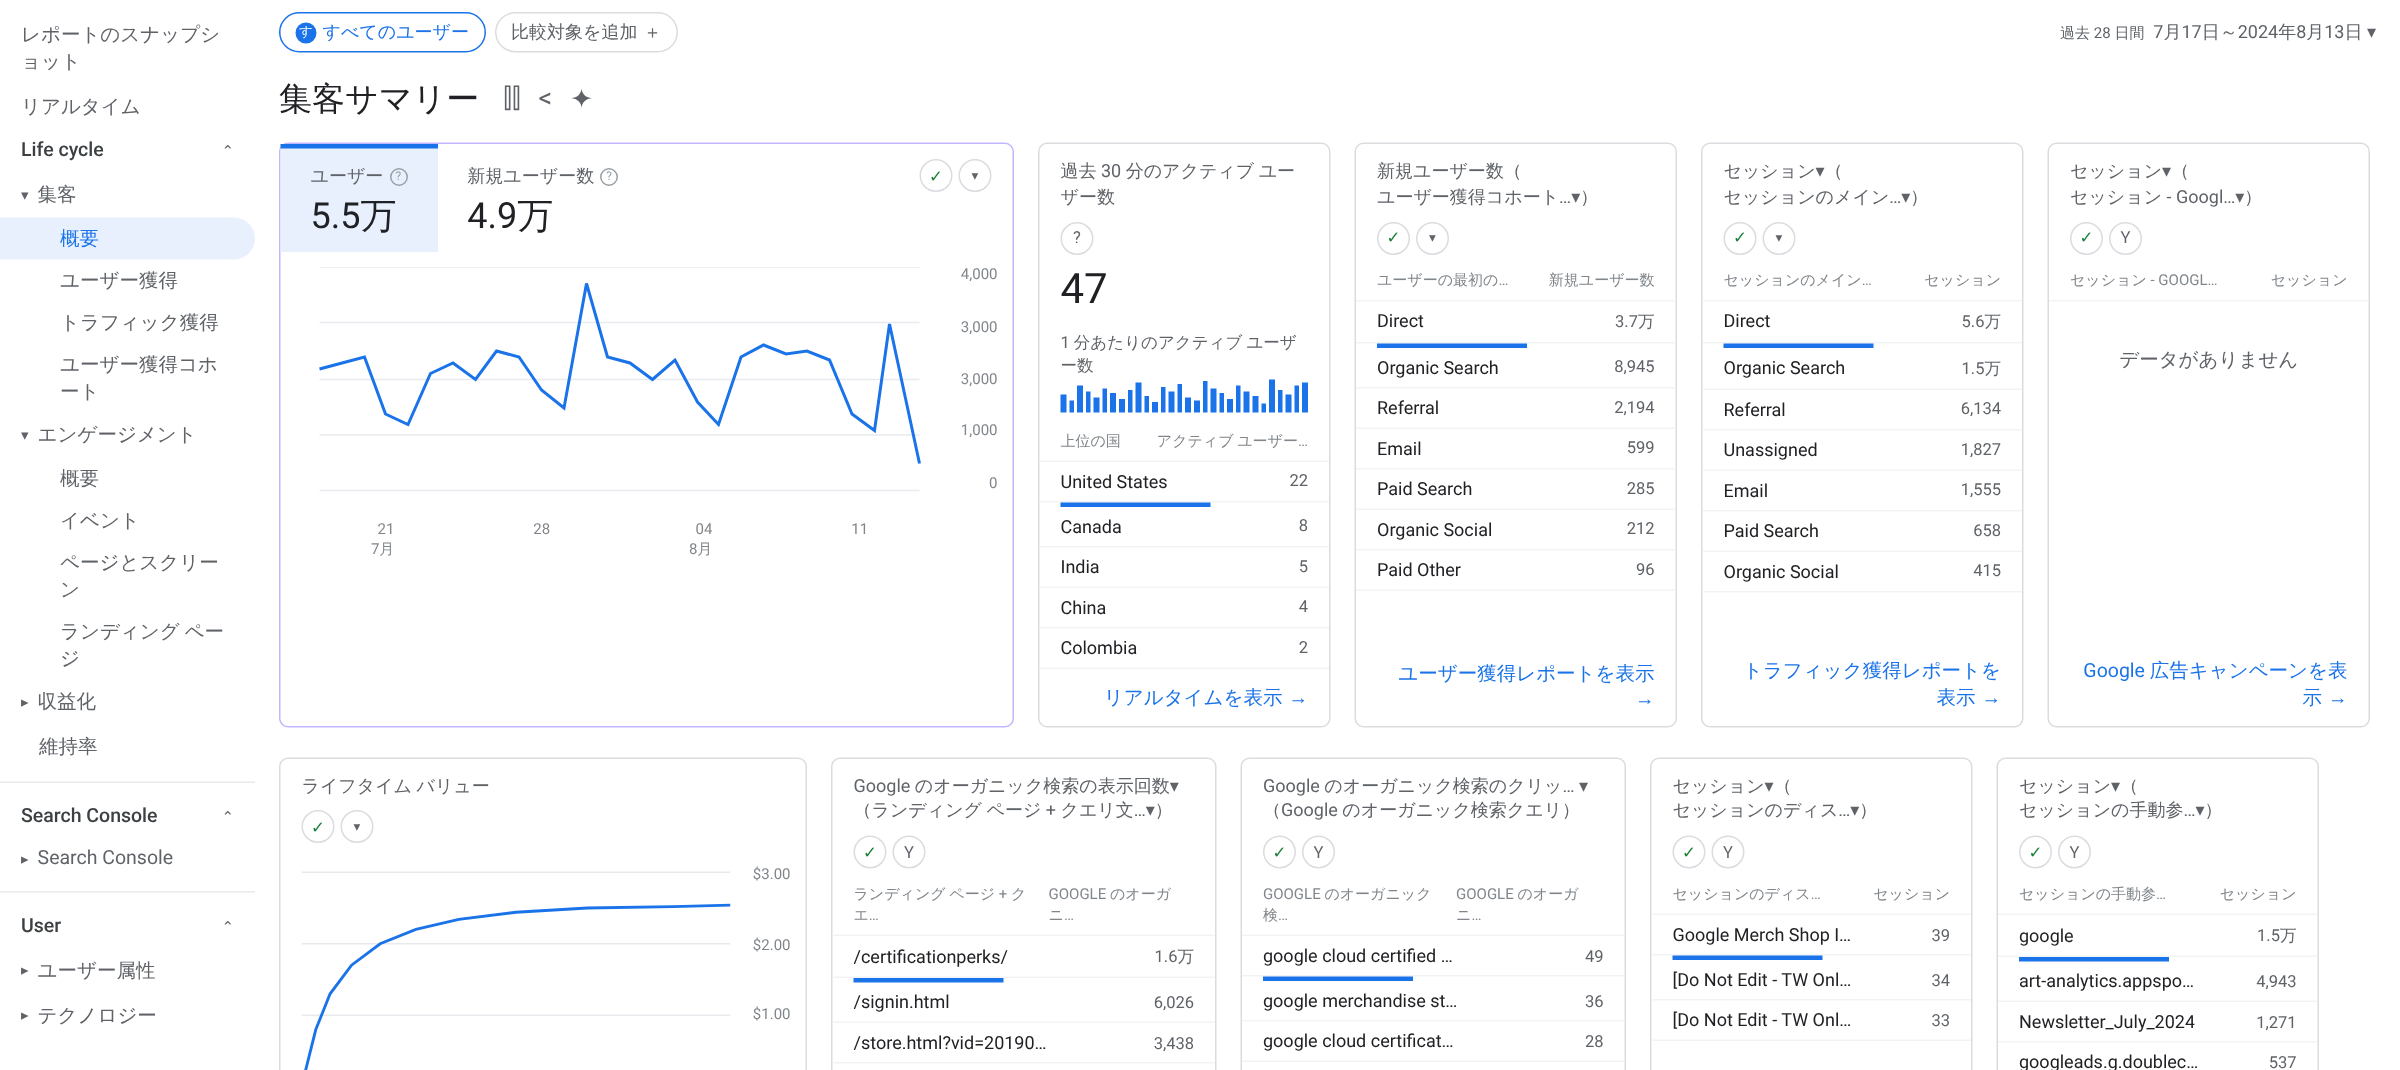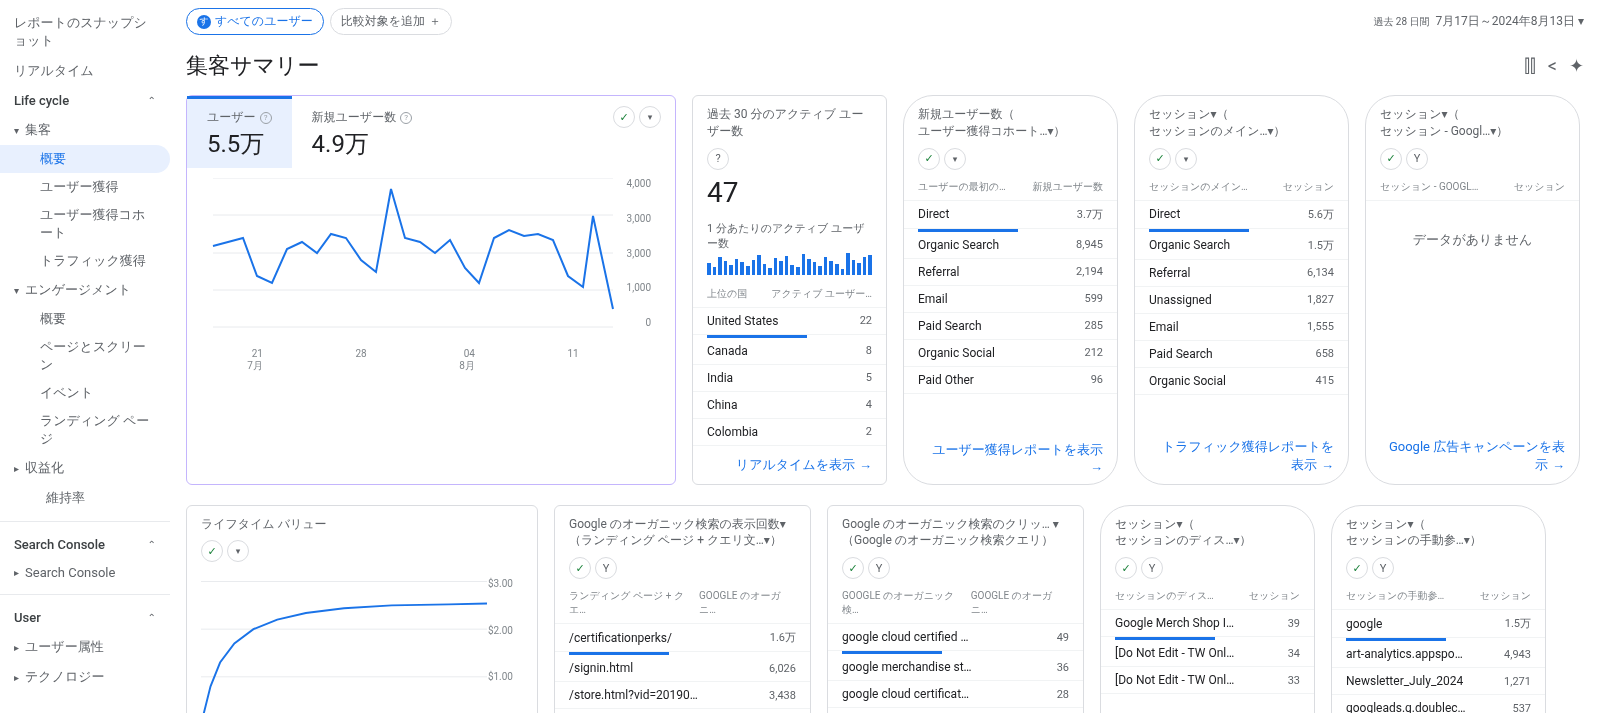--- a/index.html
+++ b/index.html
@@ -16,28 +16,28 @@
 .caret { font-size: 10px; color: #5f6368; }
 
 .topbar { display: flex; align-items: center; justify-content: space-between; padding: 8px 0; }
 .pills { display: flex; gap: 6px; }
 .pill { border: 1px solid #dadce0; border-radius: 16px; padding: 4px 10px; font-size: 12px; display: flex; align-items: center; gap: 4px; cursor: pointer; }
 .pill.primary { border-color: #1a73e8; color: #1a73e8; }
 .pill-bullet { width: 14px; height: 14px; border-radius: 50%; background: #1a73e8; color: #fff; font-size: 9px; display: flex; align-items: center; justify-content: center; }
 .daterange { font-size: 12px; color: #5f6368; }
 .daterange .lab { font-size: 10px; }
 
-.titlebar { display: flex; justify-content: space-between; align-items: center; margin: 8px 0 14px 0; }
+.titlebar { display: flex; justify-content: flex-start; align-items: center; margin: 8px 0 14px 0; gap: 16px; }
 .page-title { font-size: 22px; color: #202124; font-weight: 400; }
 .title-actions { display: flex; gap: 12px; color: #5f6368; font-size: 18px; }
 
 .row { display: flex; gap: 16px; margin-bottom: 20px; }
 
 .card { border: 1px solid #dadce0; border-radius: 6px; background: #fff; display: flex; flex-direction: column; }
-.card.metric { width: 215px; border-radius: 30px; }
+.card.metric { width: 215px; }
 .card.wide { width: 490px; }
 .card.chart-card { width: 352px; }
 
 .card-head { padding: 10px 14px 6px 14px; display: flex; justify-content: space-between; align-items: flex-start; gap: 8px; flex-direction: column; }
 .card-title { font-size: 12px; color: #5f6368; line-height: 1.4; }
 .card-title .main-t { display: block; }
 .card-title .sub-t { display: block; }
 .card-actions { display: flex; gap: 4px; }
 .mini-btn { width: 22px; height: 22px; border: 1px solid #dadce0; border-radius: 11px; display: flex; align-items: center; justify-content: center; font-size: 11px; cursor: pointer; }
 .mini-btn.check { color: #188038; }
@@ -57,21 +57,21 @@
 
 .big-metrics { display: flex; }
 .big-metric { padding: 10px 20px 8px 20px; border-top: 3px solid transparent; }
 .big-metric.active { background: #e8f0fe; border-top: 3px solid #1a73e8; }
 .big-metric .lbl { font-size: 12px; color: #5f6368; display: flex; align-items: center; gap: 4px; }
 .big-metric .val { font-size: 24px; color: #202124; margin-top: 2px; }
 .qmark { width: 12px; height: 12px; border: 1px solid #9aa0a6; border-radius: 50%; font-size: 8px; display: inline-flex; align-items: center; justify-content: center; color: #9aa0a6; }
 
 .chart-area { position: relative; height: 180px; padding: 10px 50px 10px 14px; }
 .chart-area svg { width: 100%; height: 150px; }
-.y-axis { position: absolute; right: 24px; top: 10px; height: 150px; display: flex; flex-direction: column; justify-content: space-between; font-size: 10px; color: #80868b; text-align: right; }
+.y-axis { position: absolute; right: 10px; top: 10px; height: 150px; display: flex; flex-direction: column; justify-content: space-between; font-size: 10px; color: #80868b; text-align: right; }
 .x-axis { display: flex; justify-content: space-around; padding: 0 50px 10px 14px; font-size: 10px; color: #80868b; }
 .x-axis .xl { text-align: right; }
 
 .red-box { border: 1px solid #c4b5fd; }
 
 .realtime-big { font-size: 28px; color: #202124; padding: 0 14px 6px 14px; }
 .rt-sub { font-size: 11px; color: #5f6368; padding: 6px 14px 2px 14px; }
 .spark-row { display: flex; gap: 2px; padding: 2px 14px 8px 14px; height: 30px; align-items: flex-end; }
 .spark-bar { flex: 1; background: #1a73e8; min-height: 2px; }
 
@@ -87,35 +87,35 @@
     <div class="side-section">
         <span>Life cycle</span>
         <span class="caret">⌃</span>
       </div>
     <div class="side-item">
         <span class="caret">▾</span>
         <span>集客</span>
       </div>
     <div class="side-sub active">概要</div>
     <div class="side-sub">ユーザー獲得</div>
+    <div class="side-sub">トラフィック獲得</div>
     <div class="side-sub">ユーザー獲得コホート</div>
-    <div class="side-sub">トラフィック獲得</div>
     <div class="side-item">
         <span class="caret">▾</span>
         <span>エンゲージメント</span>
       </div>
     <div class="side-sub">概要</div>
+    <div class="side-sub">イベント</div>
     <div class="side-sub">ページとスクリーン</div>
-    <div class="side-sub">イベント</div>
     <div class="side-sub">ランディング ページ</div>
     <div class="side-item">
         <span class="caret">▸</span>
         <span>収益化</span>
       </div>
-    <div class="side-item" style="padding-left:46px">維持率</div>
+    <div class="side-item" style="padding-left:26px">維持率</div>
     <div class="side-divider"></div>
     <div class="side-section">
         <span>Search Console</span>
         <span class="caret">⌃</span>
       </div>
     <div class="side-item">
         <span class="caret">▸</span>
         <span>Search Console</span>
       </div>
     <div class="side-divider"></div>

